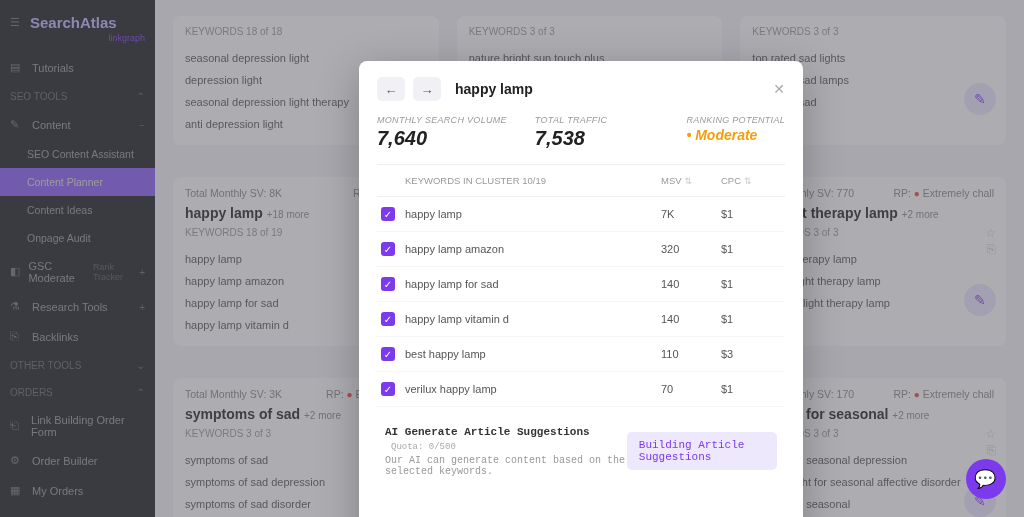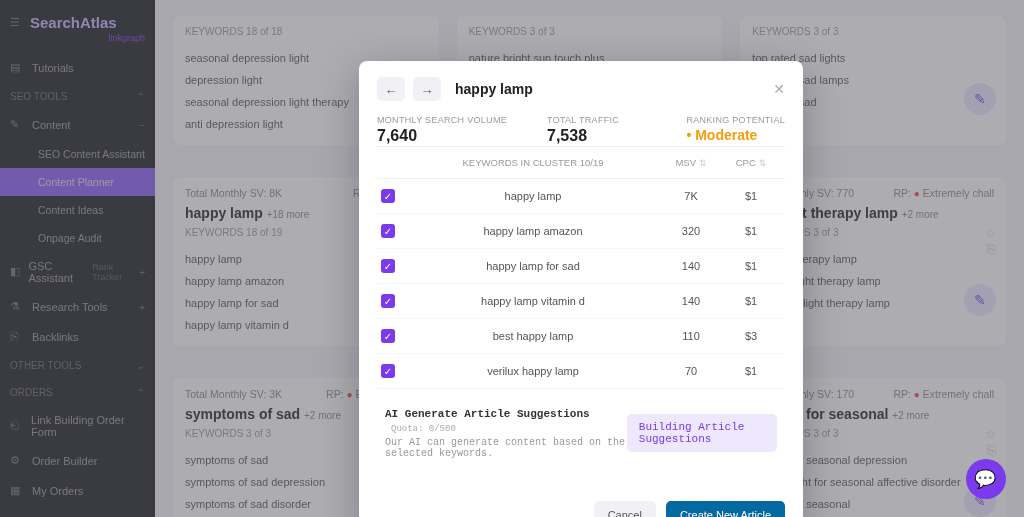--- a/index.html
+++ b/index.html
@@ -4,21 +4,21 @@
 <style>
   * { box-sizing: border-box; margin: 0; padding: 0; }
   body { font-family: -apple-system, BlinkMacSystemFont, 'Segoe UI', sans-serif; font-size: 12px; color: #333; background: #f5f5f7; overflow: hidden; width: 1024px; height: 517px; position: relative; }
   .sidebar { width: 155px; height: 517px; background: #1a1a1f; color: #999; position: absolute; left: 0; top: 0; padding: 10px 0; font-size: 11px; }
   .logo { display: flex; align-items: center; padding: 4px 10px 2px; gap: 6px; }
   .logo-text { color: #c4b5fd; font-weight: 600; font-size: 15px; }
   .logo-sub { color: #7c3aed; font-size: 9px; text-align: right; padding: 0 10px 10px; }
   .nav-item, .nav-section { padding: 8px 10px; display: flex; align-items: center; gap: 8px; cursor: pointer; }
   .nav-item.active { background: #8b5cf6; color: #ddd; }
   .nav-section { color: #666; font-size: 10px; text-transform: uppercase; font-weight: 500; justify-content: space-between; }
-  .nav-sub { padding-left: 38px; font-size: 10.5px; }
+  .nav-sub { padding-left: 27px; font-size: 10.5px; }
   .nav-icon { width: 14px; height: 14px; display: inline-block; opacity: 0.7; }
   .chev { font-size: 10px; color: #666; }
   .muted { color: #555; font-size: 9px; }
 
   .main { position: absolute; left: 155px; top: 12px; width: 869px; height: 517px; overflow: hidden; padding: 4px 18px; }
   .grid { display: grid; grid-template-columns: repeat(3, 1fr); gap: 18px; }
   .card { background: #fff; border-radius: 8px; padding: 10px 12px; margin-bottom: 14px; }
   .card-head { display: flex; justify-content: space-between; font-size: 10.5px; color: #888; margin-bottom: 6px; }
   .card-title { font-weight: 700; font-size: 14px; color: #222; margin-bottom: 6px; }
   .card-more { font-weight: 400; font-size: 10px; color: #888; }
@@ -31,27 +31,27 @@
   .star-icon, .copy-icon { color: #ccc; position: absolute; right: -2px; font-size: 12px; }
   .star-icon { top: -22px; }
   .copy-icon { top: -6px; }
 
   .overlay { position: absolute; inset: 0; background: rgba(90,90,100,0.5); }
   .modal { position: absolute; left: 359px; top: 61px; width: 444px; background: #fff; border-radius: 8px; box-shadow: 0 10px 40px rgba(0,0,0,0.25); padding: 16px 18px; }
   .modal-head { display: flex; align-items: center; gap: 8px; margin-bottom: 14px; }
   .nav-btn { width: 28px; height: 24px; background: #f1f0f4; border-radius: 5px; display: flex; align-items: center; justify-content: center; font-size: 13px; color: #555; cursor: pointer; }
   .modal-title { font-weight: 700; font-size: 14px; color: #222; margin-left: 6px; }
   .close-x { margin-left: auto; color: #aaa; font-size: 14px; cursor: pointer; }
-  .stats { display: flex; gap: 40px; margin-bottom: 1px; }
+  .stats { display: flex; gap: 28px; margin-bottom: 14px; font-style: italic; }
   .stat-label { font-size: 9px; color: #999; text-transform: uppercase; letter-spacing: .3px; margin-bottom: 2px; }
-  .stat-val { font-size: 16px; font-weight: 700; color: #222; }
+  .stat-val { font-size: 20px; font-weight: 700; color: #222; }
   .stat-mod { color: #f59e0b; font-size: 14px; font-weight: 600; }
   .stat-mod::before { content: "• "; }
   .table { border-top: 1px solid #eee; }
-  .table-head, .trow { display: grid; grid-template-columns: 24px 1fr 60px 60px; align-items: center; padding: 10px 4px; font-size: 11px; text-align: center; }
+  .table-head, .trow { display: grid; grid-template-columns: 24px 1fr 60px 60px; align-items: center; padding: 10px 4px; font-size: 11px; }
   .table-head { color: #999; font-size: 9.5px; text-transform: uppercase; border-bottom: 1px solid #f0f0f0; }
   .trow { border-bottom: 1px solid #f6f6f6; color: #555; }
   .cb { width: 14px; height: 14px; background: #7c3aed; color: #fff; font-size: 10px; border-radius: 3px; display: flex; align-items: center; justify-content: center; }
   .sort-ic { color: #ccc; font-size: 9px; margin-left: 3px; }
   .ai-box { display: flex; justify-content: space-between; align-items: center; padding: 10px 8px; margin-top: 8px; font-family: Liberation Mono, monospace; }
   .ai-title { font-size: 11px; font-weight: 600; color: #333; }
   .ai-quota { font-size: 9px; color: #aaa; margin-left: 6px; }
   .ai-desc { font-size: 10px; color: #999; margin-top: 2px; }
   .gen-btn { background: #eee8fd; color: #7c3aed; padding: 7px 12px; border-radius: 5px; font-size: 11px; cursor: pointer; }
   .modal-foot { display: flex; justify-content: flex-end; gap: 10px; margin-top: 32px; text-align: right; }
@@ -92,21 +92,21 @@
     </div>
   <div class="nav-item nav-sub">
       <span>Content Ideas</span>
     </div>
   <div class="nav-item nav-sub">
       <span>Onpage Audit</span>
     </div>
 
   <div class="nav-item">
     <span class="nav-icon">◧</span>
-    <span>GSC Assistant</span>
+    <span>GSC Moderate</span>
     <span class="muted" style="margin-left:4px">Rank Tracker</span>
     <span class="chev" style="margin-left:auto">+</span>
   </div>
   <div class="nav-item">
     <span class="nav-icon">⚗</span>
     <span>Research Tools</span>
     <span class="chev" style="margin-left:auto">+</span>
   </div>
   <div class="nav-item">
     <span class="nav-icon">⎘</span>

